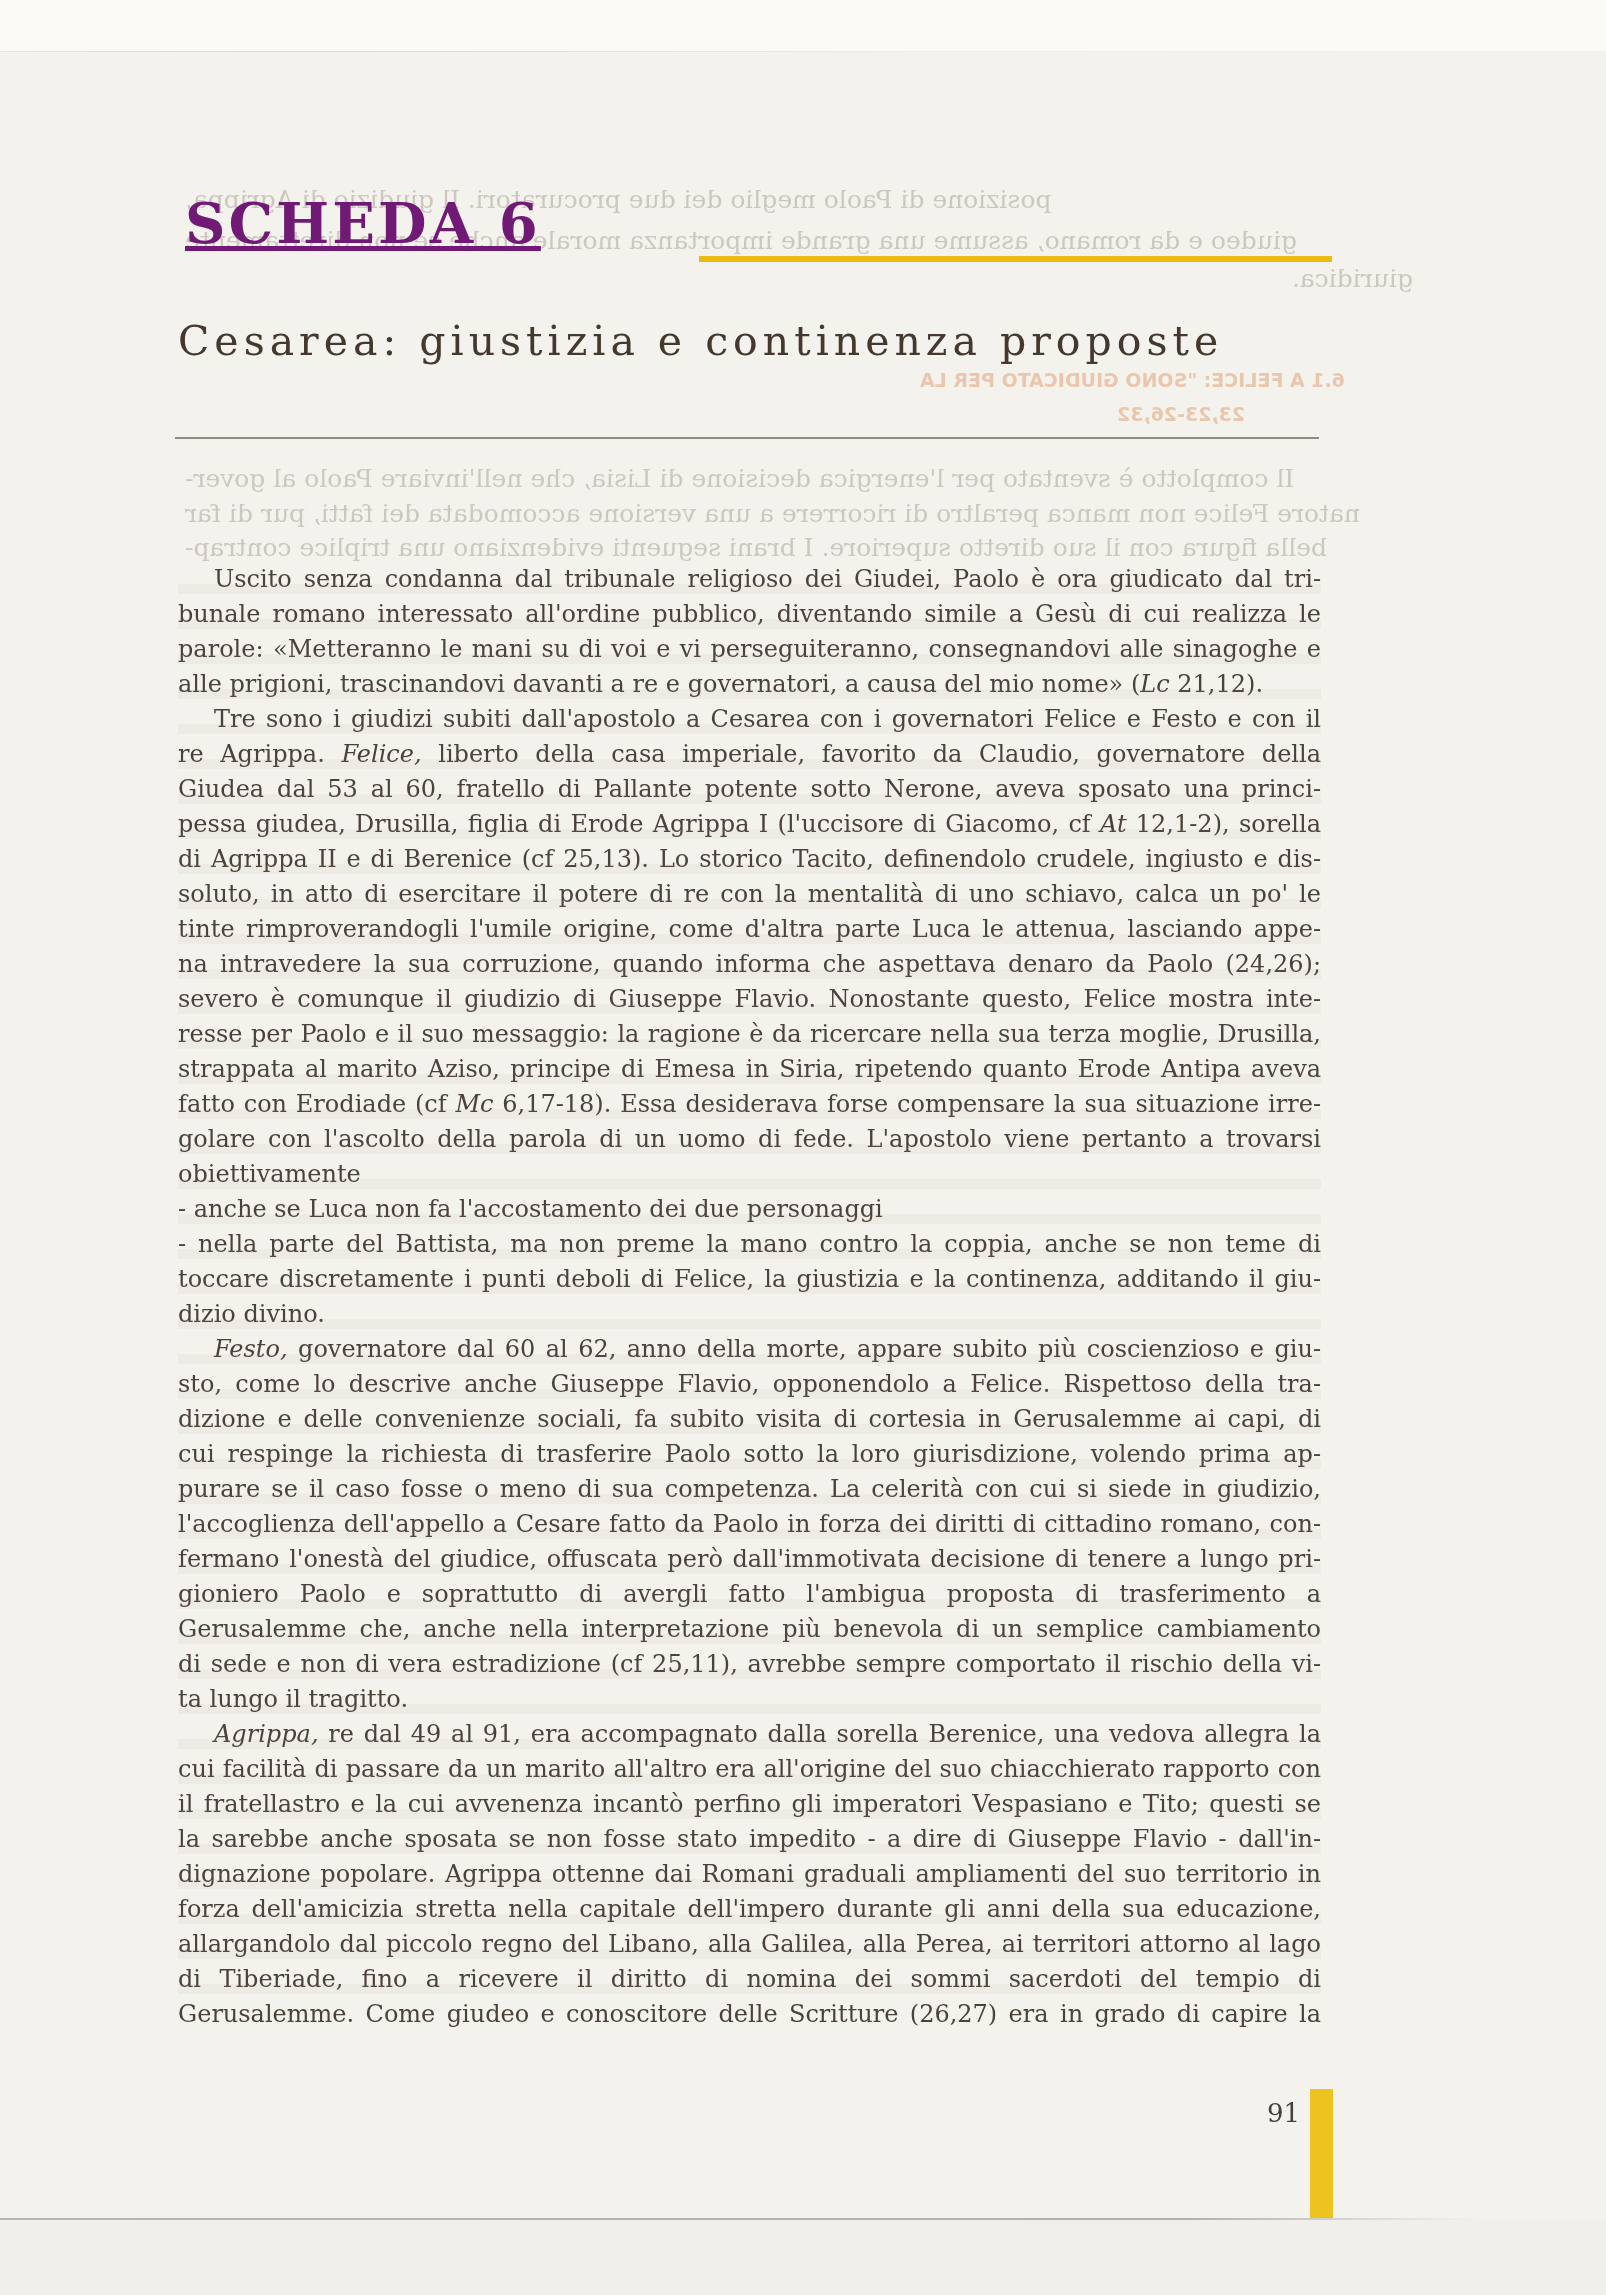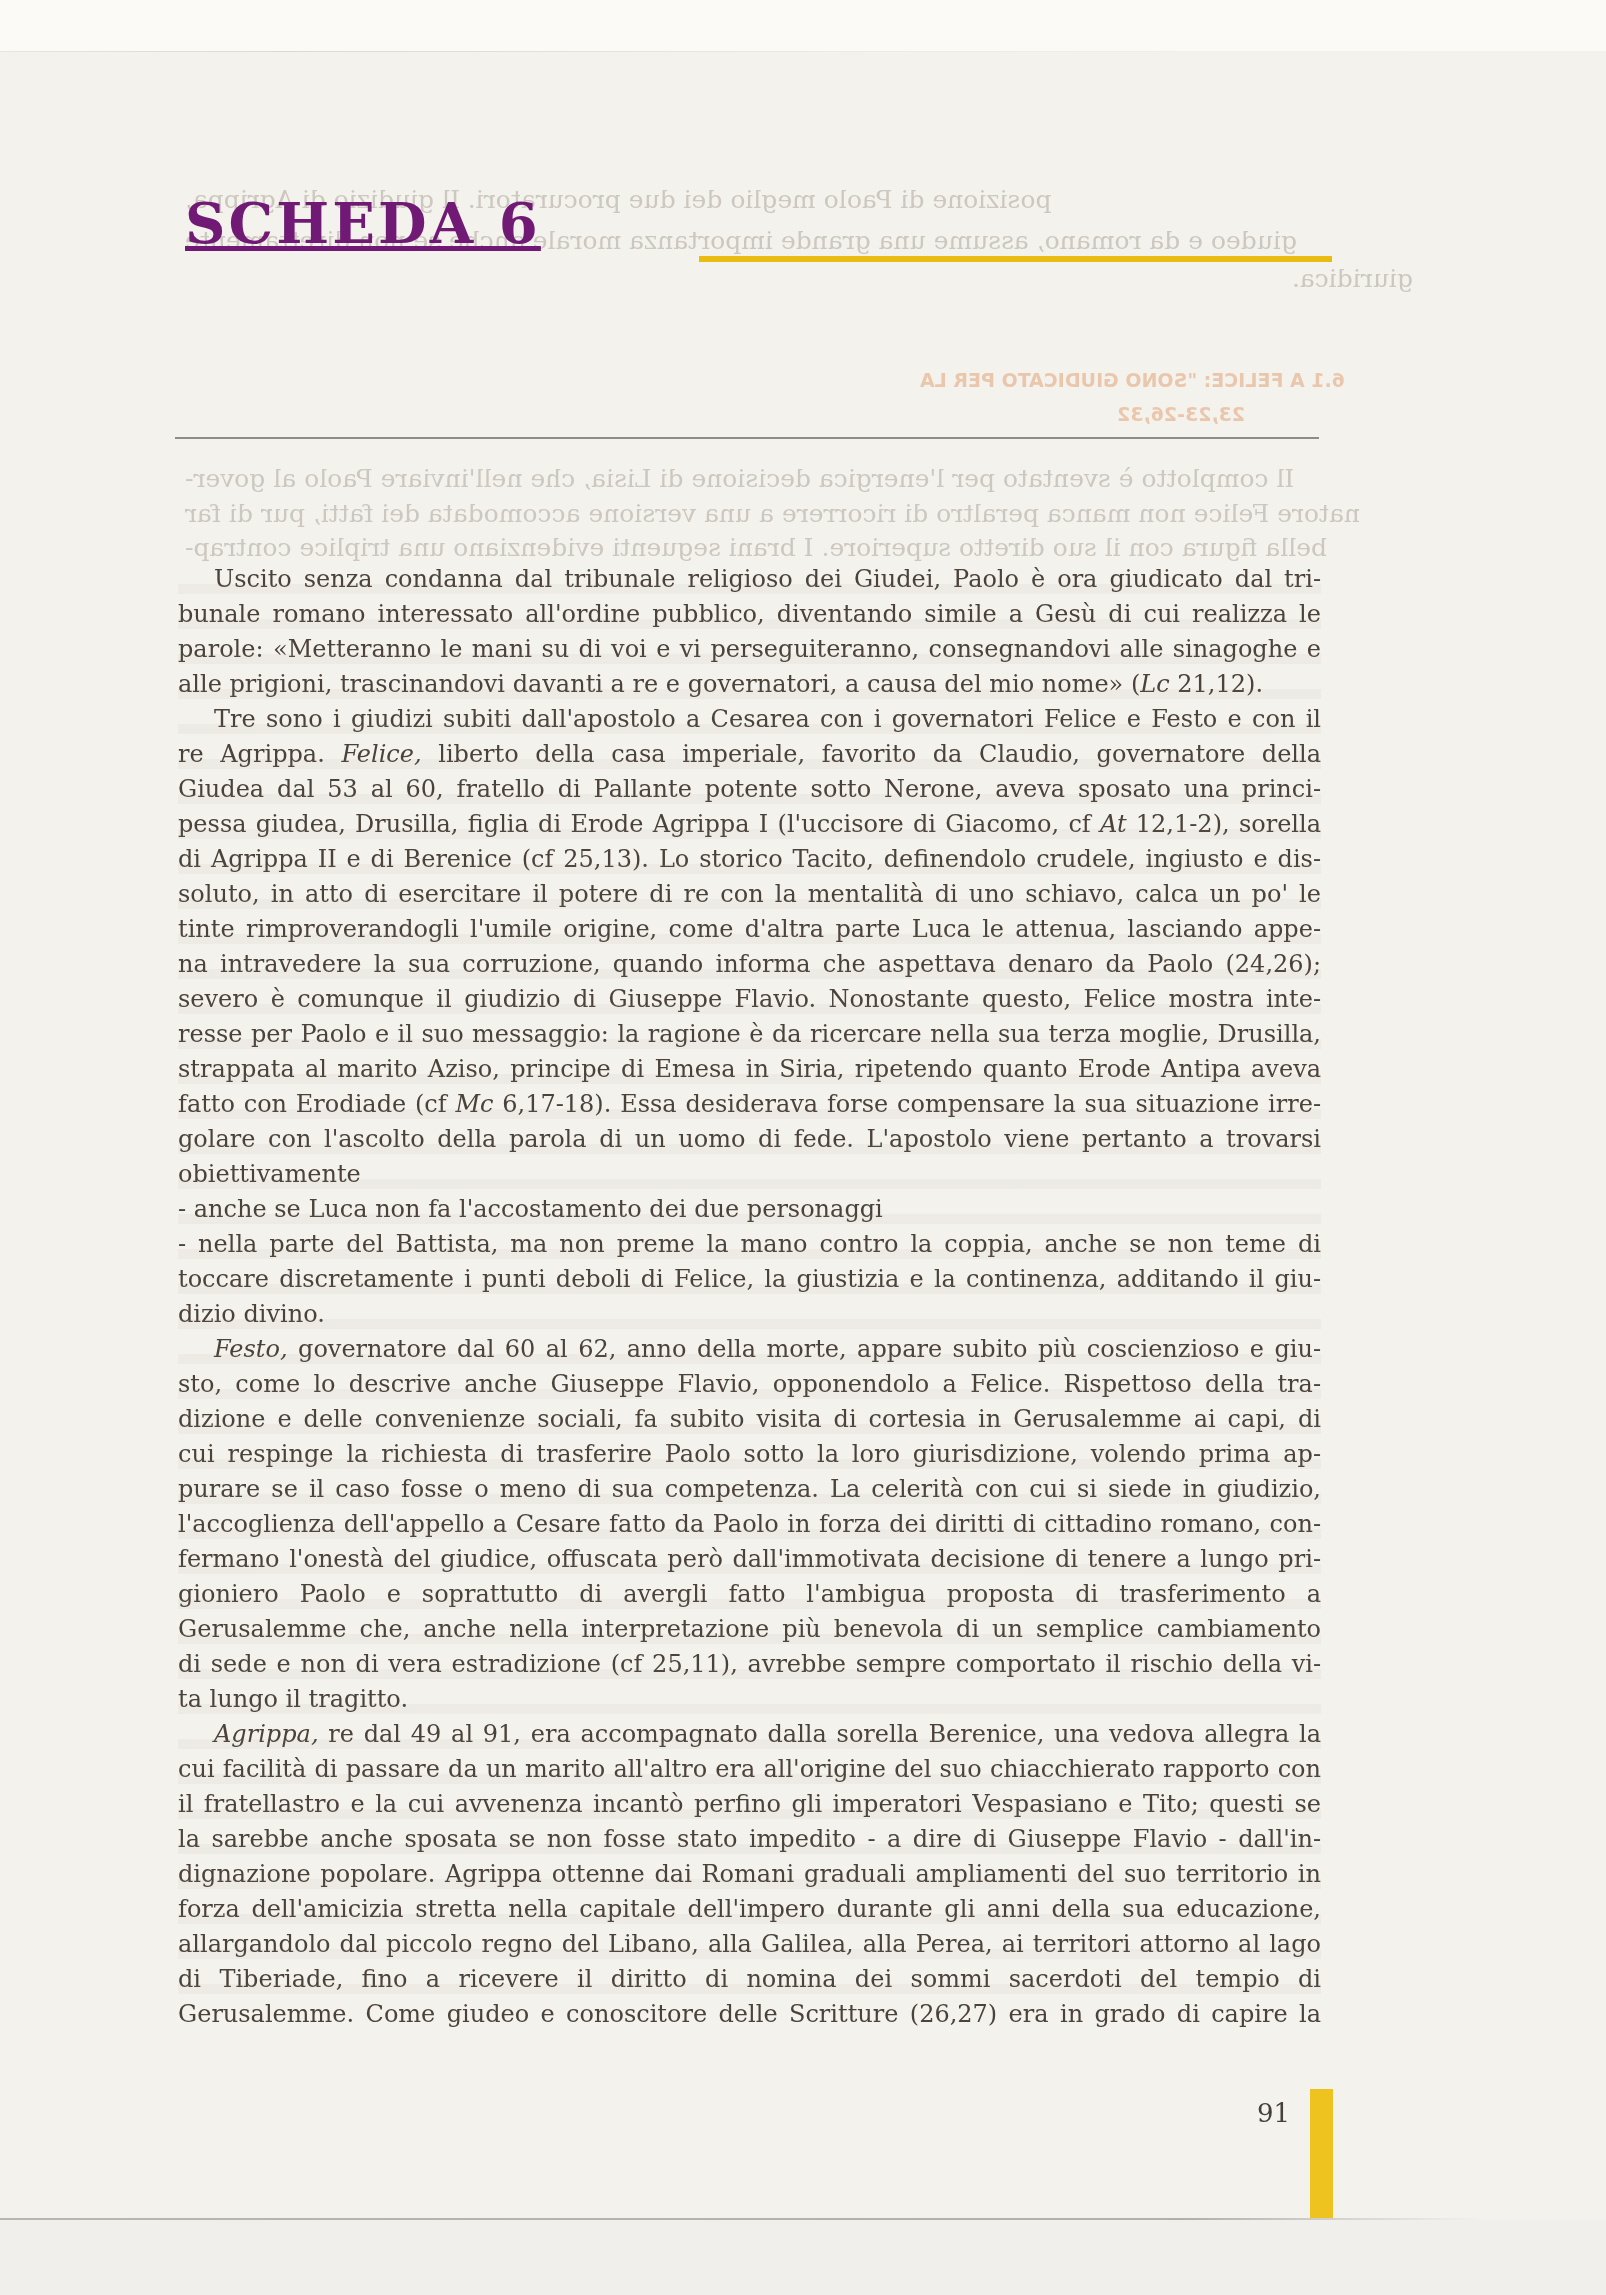--- a/index.html
+++ b/index.html
@@ -48,21 +48,21 @@
   #body-text .line.noj{text-align:left;text-align-last:left;}
   #body-text .line.ind{padding-left:36px;}
   #body-text .it{font-style:italic;}
   
   #body-text::after{
     content:"";position:absolute;left:0;top:0;width:100%;height:1457px;pointer-events:none;
     background:repeating-linear-gradient(to bottom,
       transparent 0 22px, rgba(150,140,122,0.07) 22px 32px, transparent 32px 35px);
   }
   
-  #page-number{left:1257px;top:2098px;width:43px;font-size:26px;color:#45403b;text-align:left;}
+  #page-number{left:1257px;top:2098px;width:43px;font-size:26px;color:#45403b;text-align:right;}
   #accent-bar{left:1310px;top:2089px;width:23px;height:129px;background:#eec31f;}
 </style>
 </head>
 <body>
 
 <div class="abs" id="top-edge-band"></div>
 <div class="abs" id="top-edge-line"></div>
 <div class="abs" id="bottom-edge-line"></div>
 <div class="abs" id="bottom-band"></div>
 
@@ -72,20 +72,21 @@
 <div class="abs bleed bleed-red" id="bleed-4">6.1 A FELICE: "SONO GIUDICATO PER LA RISURREZIONE DEI MORTI"</div>
 <div class="abs bleed bleed-red" id="bleed-5">23,23-26,32</div>
 <div class="abs bleed" id="bleed-6">Il complotto è sventato per l'energica decisione di Lisia, che nell'inviare Paolo al gover-</div>
 <div class="abs bleed" id="bleed-7">natore Felice non manca peraltro di ricorrere a una versione accomodata dei fatti, pur di far</div>
 <div class="abs bleed" id="bleed-8">bella figura con il suo diretto superiore. I brani seguenti evidenziano una triplice contrap-</div>
 
 <div class="abs" id="scheda-heading">SCHEDA 6</div>
 <div class="abs" id="heading-underline"></div>
 
 <div class="abs" id="page-title">
+  <div>Cesarea: giustizia e continenza proposte</div>
 </div>
 <div class="abs" id="title-divider"></div>
 
 <div class="abs" id="body-text">
     <div class="line ind"><span>Uscito senza condanna dal tribunale religioso dei Giudei, Paolo è ora giudicato dal tri-</span></div>
     <div class="line"><span>bunale romano interessato all'ordine pubblico, diventando simile a Gesù di cui realizza le</span></div>
     <div class="line"><span>parole: «Metteranno le mani su di voi e vi perseguiteranno, consegnandovi alle sinagoghe e</span></div>
     <div class="line noj"><span>alle prigioni, trascinandovi davanti a re e governatori, a causa del mio nome» (</span><span class="it">Lc</span><span> 21,12).</span></div>
     <div class="line ind"><span>Tre sono i giudizi subiti dall'apostolo a Cesarea con i governatori Felice e Festo e con il</span></div>
     <div class="line"><span>re Agrippa. </span><span class="it">Felice,</span><span> liberto della casa imperiale, favorito da Claudio, governatore della</span></div>

